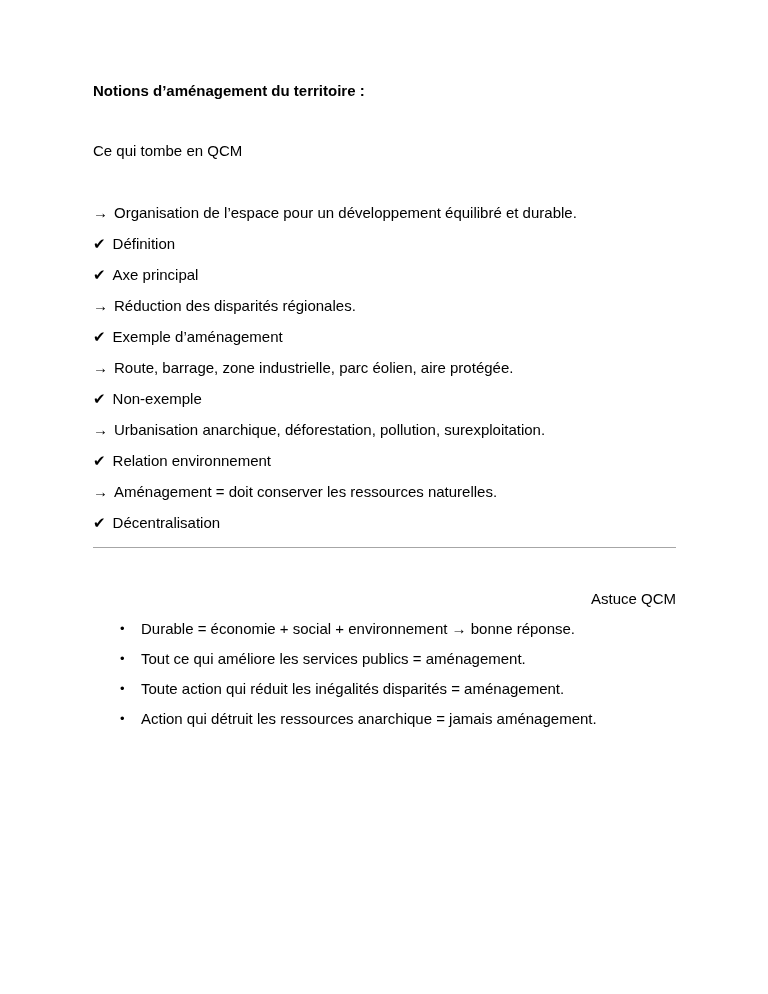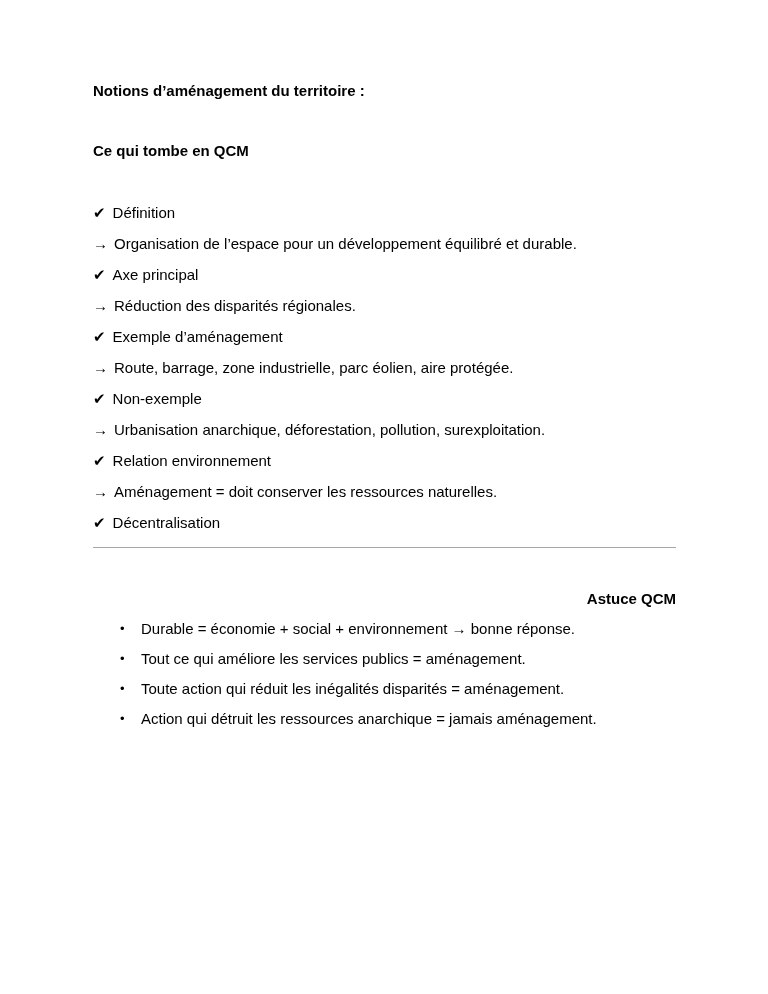--- a/index.html
+++ b/index.html
@@ -17,21 +17,21 @@
     padding: 80px 92px 0 93px;
   }
   .doc-title {
     font-size: 15px;
     font-weight: bold;
     line-height: 21px;
     margin: 0 0 39px 0;
   }
   .section-heading {
     font-size: 15px;
-    font-weight: bold;
+    font-weight: normal;
     line-height: 21px;
     margin: 0 0 41px 0;
   }
   .section-heading.astuce {
     margin-bottom: 9px;
     text-align: right;
   }
   .line {
     font-size: 15px;
     line-height: 21px;
@@ -72,22 +72,22 @@
 <body>
 
 <div class="page">
 
   <h1 class="doc-title">Notions d’aménagement du territoire :</h1>
 
   <h2 class="section-heading">Ce qui tombe en QCM</h2>
 
   <div class="qa-list">
 
+    <p class="line"><span class="arrow">→</span><span>Organisation de l’espace pour un développement équilibré et durable.</span></p>
     <p class="line"><span class="check">✔</span><span>Définition</span></p>
-    <p class="line"><span class="arrow">→</span><span>Organisation de l’espace pour un développement équilibré et durable.</span></p>
 
     <p class="line"><span class="check">✔</span><span>Axe principal</span></p>
     <p class="line"><span class="arrow">→</span><span>Réduction des disparités régionales.</span></p>
 
     <p class="line"><span class="check">✔</span><span>Exemple d’aménagement</span></p>
     <p class="line"><span class="arrow">→</span><span>Route, barrage, zone industrielle, parc éolien, aire protégée.</span></p>
 
     <p class="line"><span class="check">✔</span><span>Non-exemple</span></p>
     <p class="line"><span class="arrow">→</span><span>Urbanisation anarchique, déforestation, pollution, surexploitation.</span></p>
 

